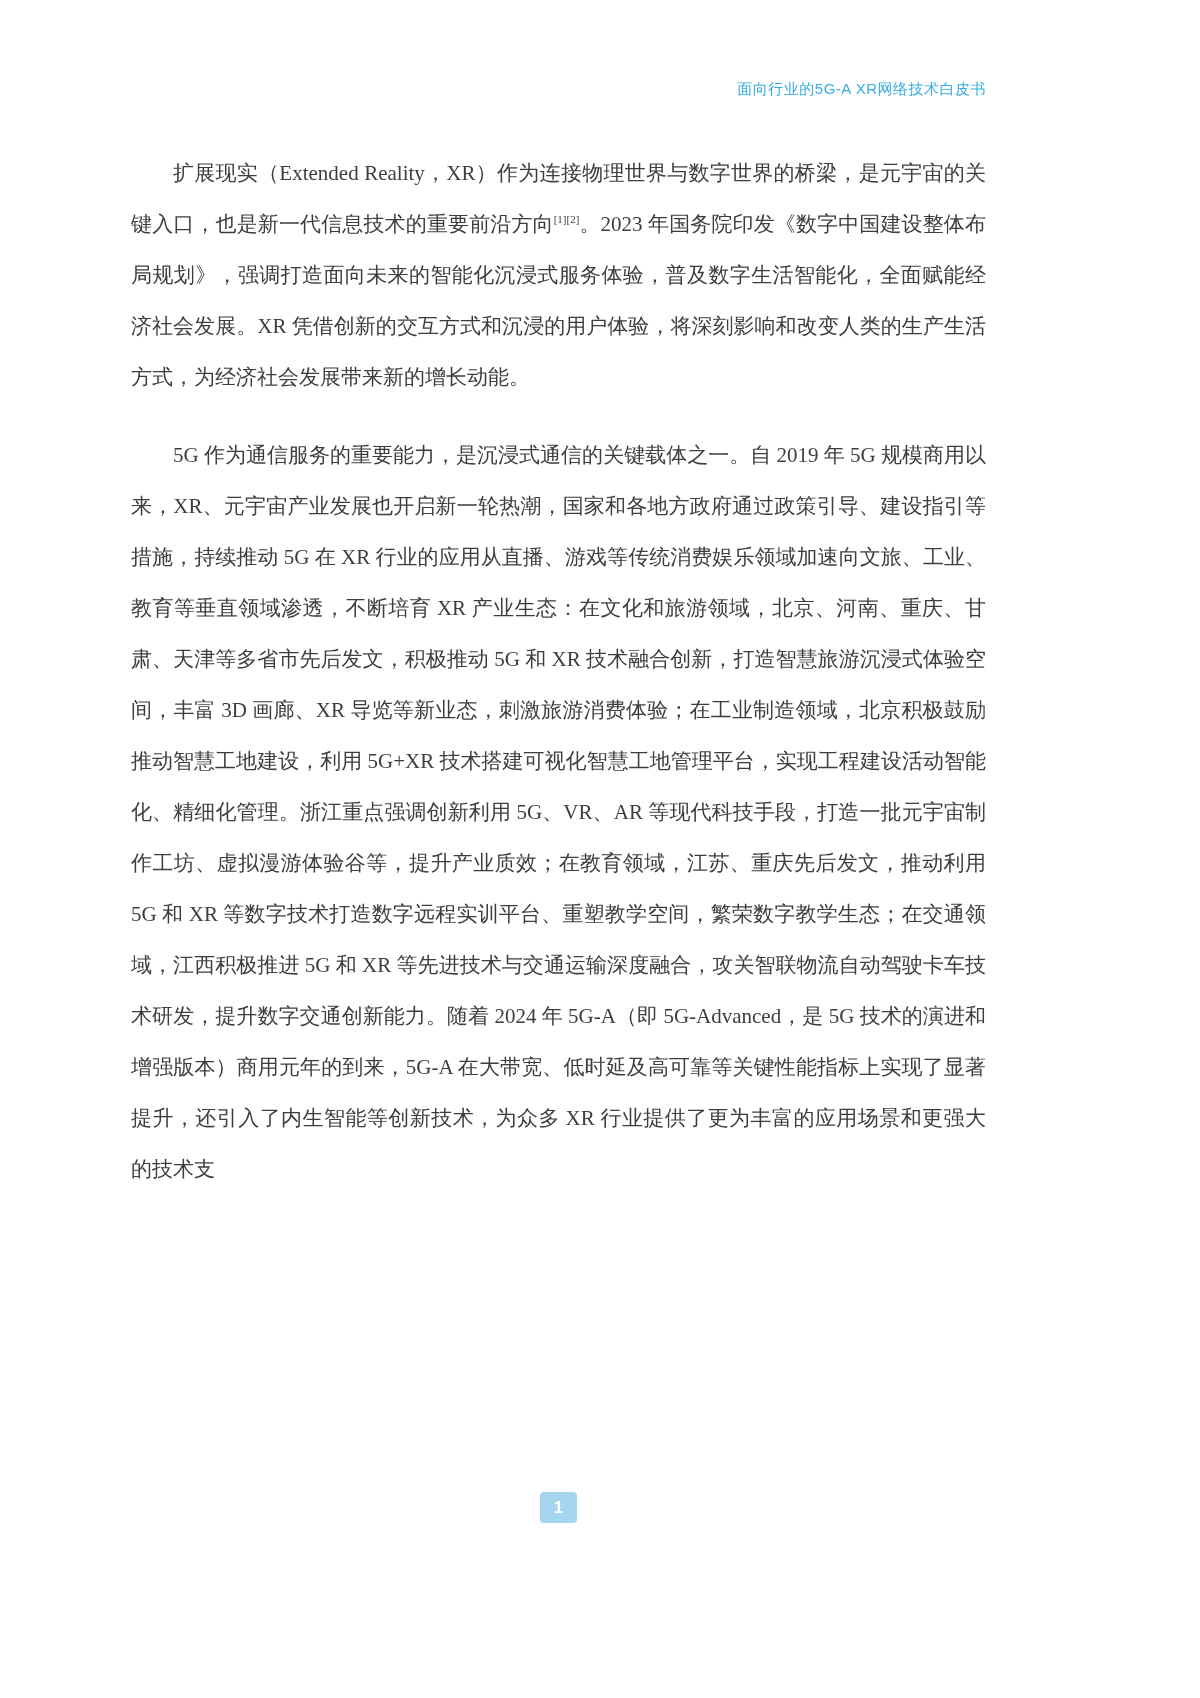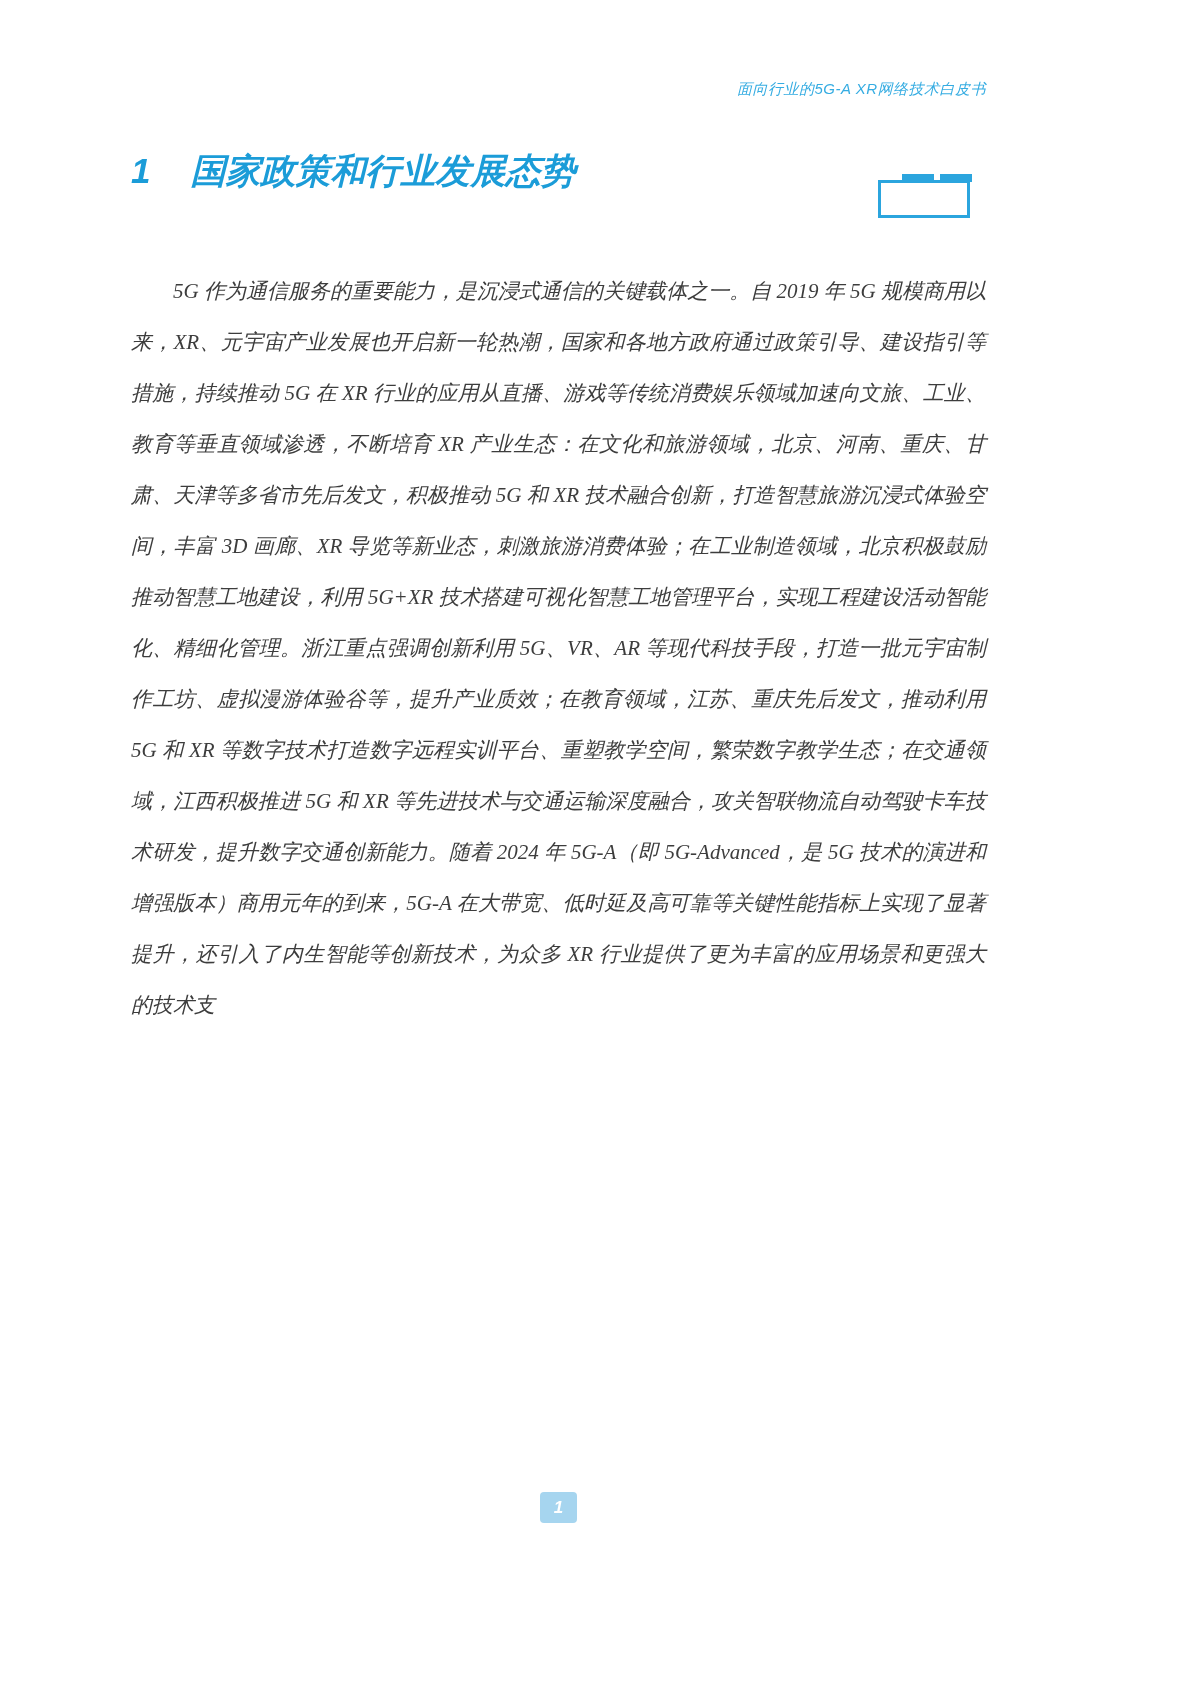--- a/index.html
+++ b/index.html
@@ -8,21 +8,20 @@
     background: #ffffff;
   }
   .page {
     position: relative;
     width: 1200px;
     height: 1698px;
     margin: 0 auto;
     background: #ffffff;
     font-family: "Liberation Serif", "DejaVu Serif", serif;
     overflow: hidden;
-    font-style: italic;
   }
   
   .doc-header {
     position: absolute;
     top: 80px;
     left: 131px;
     right: 214px;
     text-align: right;
     font-family: "Liberation Sans", "DejaVu Sans", sans-serif;
     font-size: 15px;
@@ -110,29 +109,22 @@
 <body>
 
 <div class="page">
 
   <div class="doc-header">
     <span>面向行业的5G-A XR网络技术白皮书</span>
   </div>
 
   <div class="content">
 
-    <h1 class="section-heading">
-      <span class="sec-num">1</span><span class="sec-title">国家政策和行业发展态势</span>
-      <span class="heading-deco">
-        <span class="deco-box"></span>
-        <span class="deco-dash d1"></span>
-        <span class="deco-dash d2"></span>
-      </span>
-    </h1>
 
+    <p class="body-para"><span>扩展现实（Extended Reality，XR）作为连接物理世界与数字世界的桥梁，是元宇宙的关键入口，也是新一代信息技术的重要前沿方向</span><sup>[1][2]</sup><span>。2023 年国务院印发《数字中国建设整体布局规划》，强调打造面向未来的智能化沉浸式服务体验，普及数字生活智能化，全面赋能经济社会发展。XR 凭借创新的交互方式和沉浸的用户体验，将深刻影响和改变人类的生产生活方式，为经济社会发展带来新的增长动能。</span></p>
 
 
     <p class="body-para">5G 作为通信服务的重要能力，是沉浸式通信的关键载体之一。自 2019 年 5G 规模商用以来，XR、元宇宙产业发展也开启新一轮热潮，国家和各地方政府通过政策引导、建设指引等措施，持续推动 5G 在 XR 行业的应用从直播、游戏等传统消费娱乐领域加速向文旅、工业、教育等垂直领域渗透，不断培育 XR 产业生态：在文化和旅游领域，北京、河南、重庆、甘肃、天津等多省市先后发文，积极推动 5G 和 XR 技术融合创新，打造智慧旅游沉浸式体验空间，丰富 3D 画廊、XR 导览等新业态，刺激旅游消费体验；在工业制造领域，北京积极鼓励推动智慧工地建设，利用 5G+XR 技术搭建可视化智慧工地管理平台，实现工程建设活动智能化、精细化管理。浙江重点强调创新利用 5G、VR、AR 等现代科技手段，打造一批元宇宙制作工坊、虚拟漫游体验谷等，提升产业质效；在教育领域，江苏、重庆先后发文，推动利用 5G 和 XR 等数字技术打造数字远程实训平台、重塑教学空间，繁荣数字教学生态；在交通领域，江西积极推进 5G 和 XR 等先进技术与交通运输深度融合，攻关智联物流自动驾驶卡车技术研发，提升数字交通创新能力。随着 2024 年 5G-A（即 5G-Advanced，是 5G 技术的演进和增强版本）商用元年的到来，5G-A 在大带宽、低时延及高可靠等关键性能指标上实现了显著提升，还引入了内生智能等创新技术，为众多 XR 行业提供了更为丰富的应用场景和更强大的技术支</p>
 
   </div>
 
   <div class="page-number-badge">1</div>
 
 </div>
 

